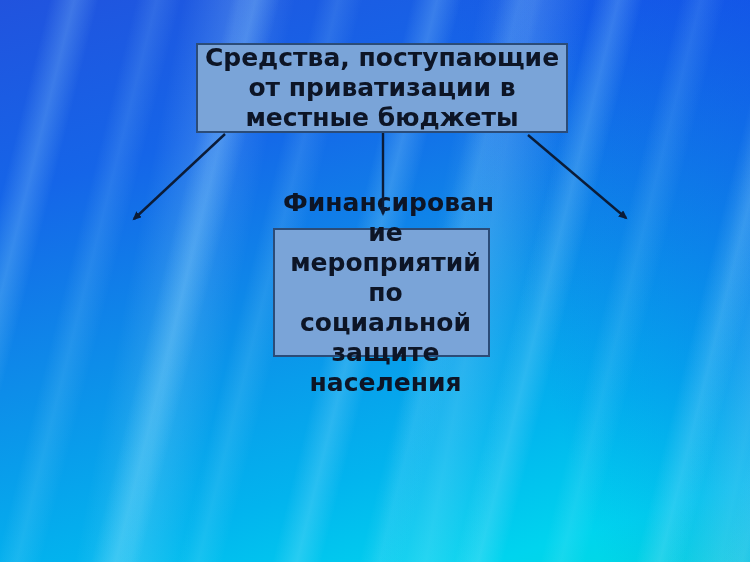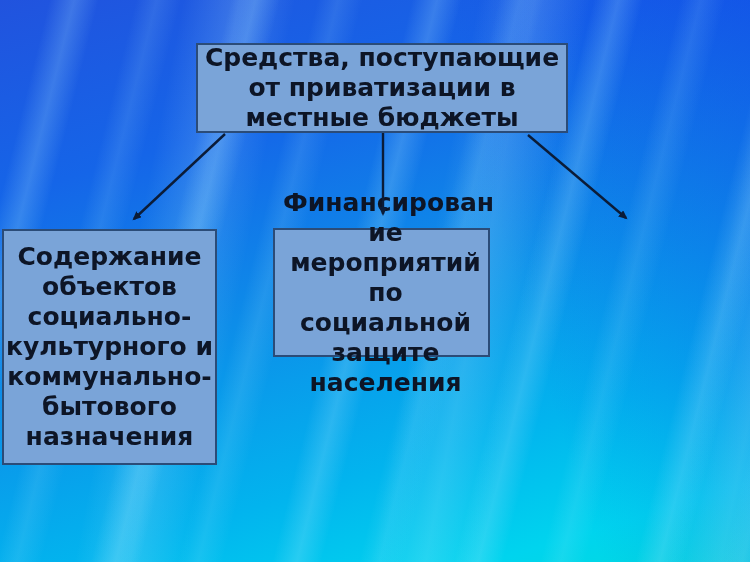--- a/index.html
+++ b/index.html
@@ -83,29 +83,20 @@
     <line x1="383" y1="133" x2="383" y2="214" stroke="#0b1c38" stroke-width="2.4" marker-end="url(#ah)"></line>
     <line x1="528" y1="135" x2="626" y2="218" stroke="#0b1c38" stroke-width="2.4" marker-end="url(#ah)"></line>
   </svg>
 
   <div class="box box-root">
     <div class="box-text">Средства, поступающие
 от приватизации в
 местные бюджеты</div>
   </div>
 
-  <div class="box box-left">
-    <div class="box-text">Содержание
-объектов
-социально-
-культурного и
-коммунально-
-бытового
-назначения</div>
-  </div>
 
   <div class="box box-middle">
     <div class="box-text">Финансирован
 ие
 мероприятий
 по социальной
 защите
 населения</div>
   </div>
 

